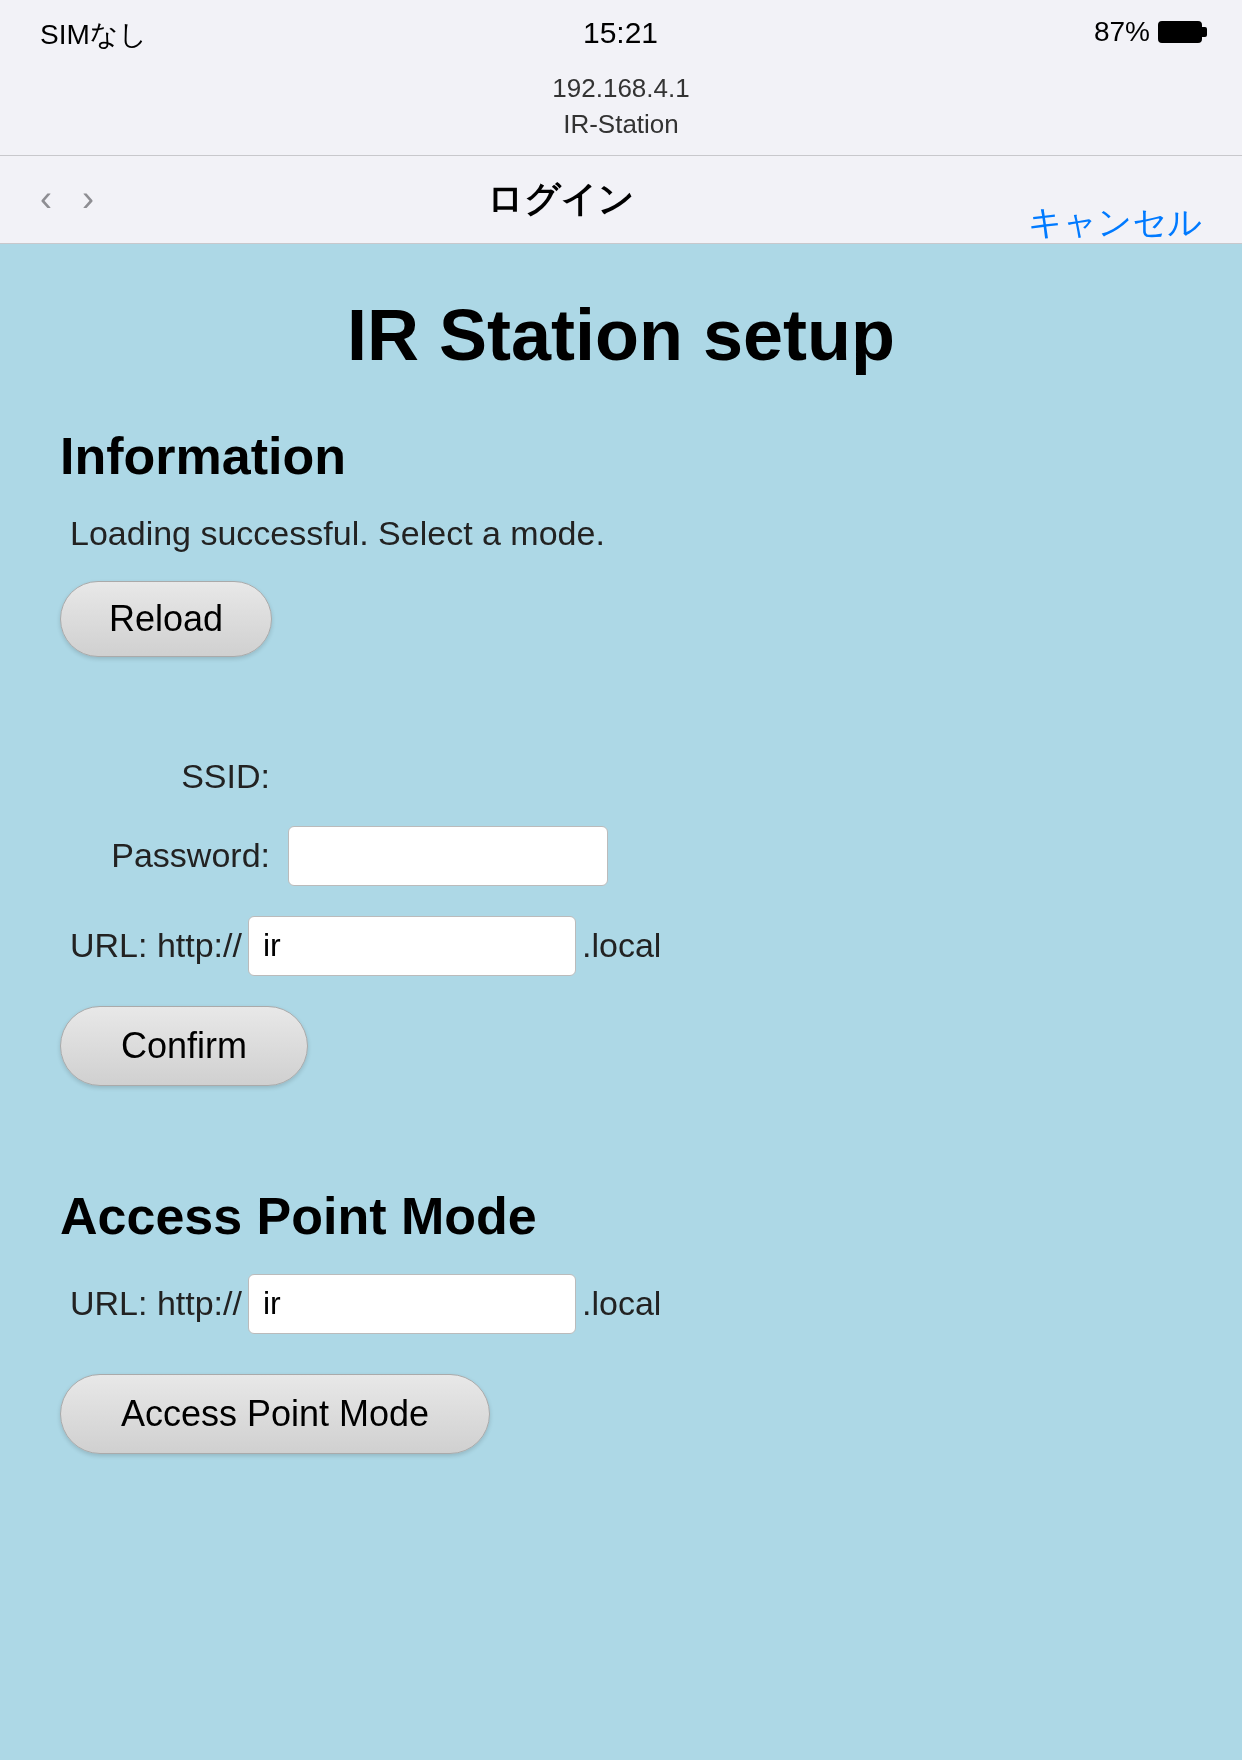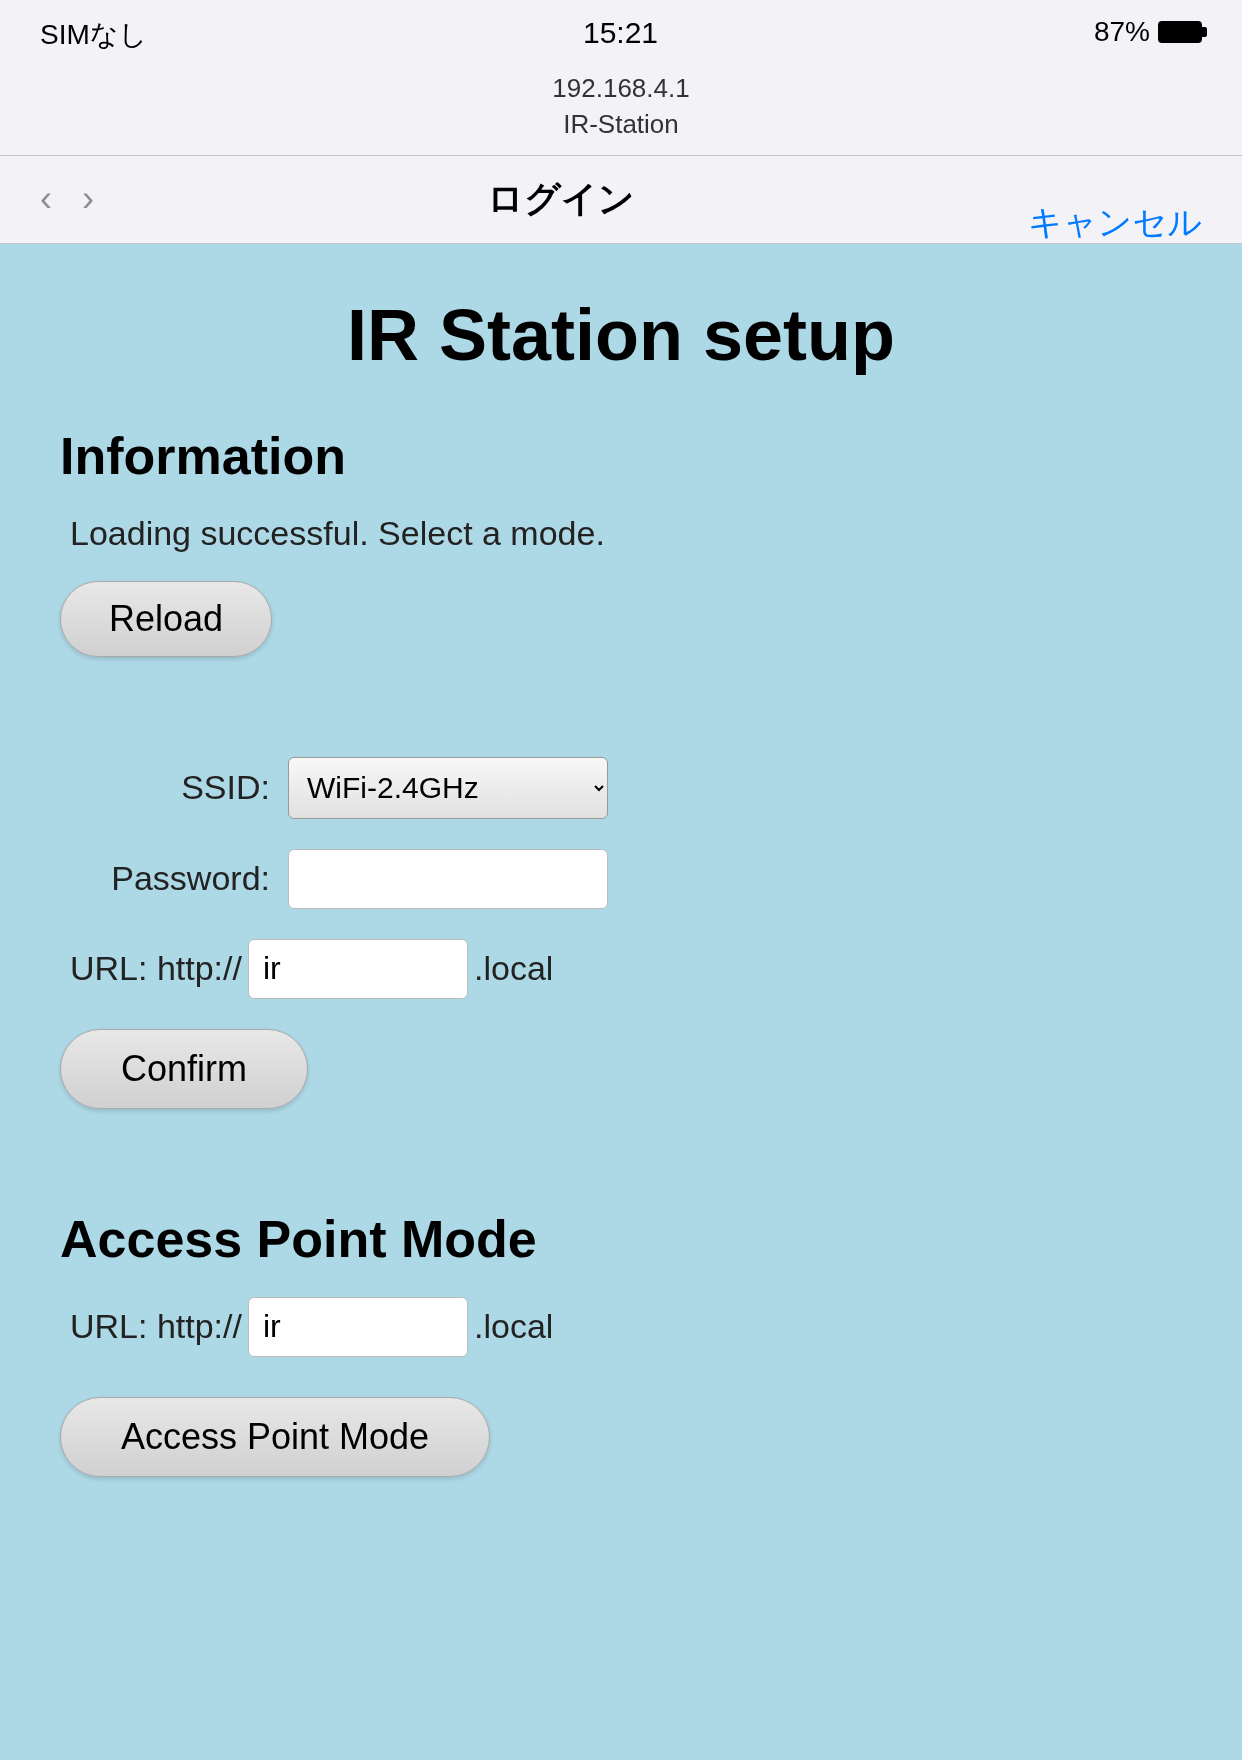--- a/index.html
+++ b/index.html
@@ -202,21 +202,21 @@
       color: #222;
       margin-right: 6px;
     }
 
     .url-input {
       font-size: 32px;
       padding: 10px 14px;
       border: 1px solid #bbb;
       border-radius: 6px;
       background: #fff;
-      width: 220px;
+      width: 328px;
       height: 60px;
       outline: none;
     }
 
     .url-suffix {
       font-size: 34px;
       color: #222;
       margin-left: 6px;
     }
 
@@ -282,23 +282,20 @@
     <div class="section-title">Information</div>
     <div class="info-text">Loading successful. Select a mode.</div>
     <button class="btn-reload">Reload</button>
   </div>
 
   <div class="section">
 
     
     <div class="form-row">
       <span class="form-label">SSID:</span>
-      <select class="ssid-select">
-        <option>WiFi-2.4GHz</option>
-      </select>
     </div>
 
     
     <div class="form-row">
       <span class="form-label">Password:</span>
       <input class="form-input" type="password" value="" style="">
     </div>
 
     
     <div class="url-row">

